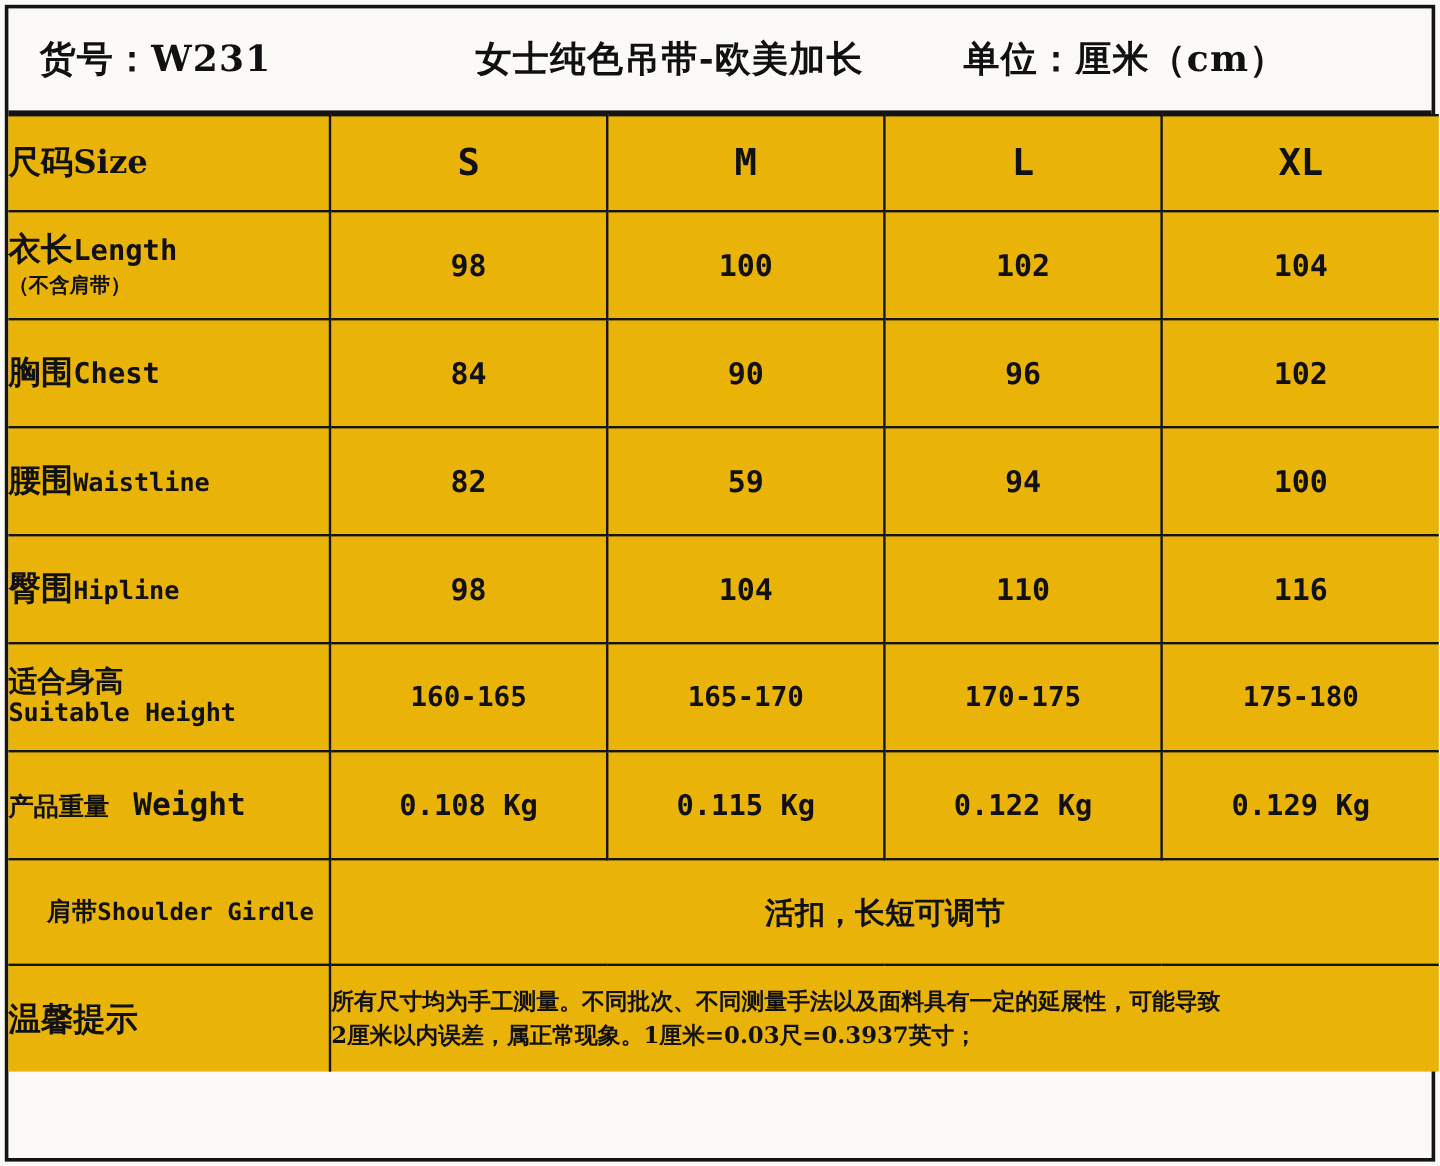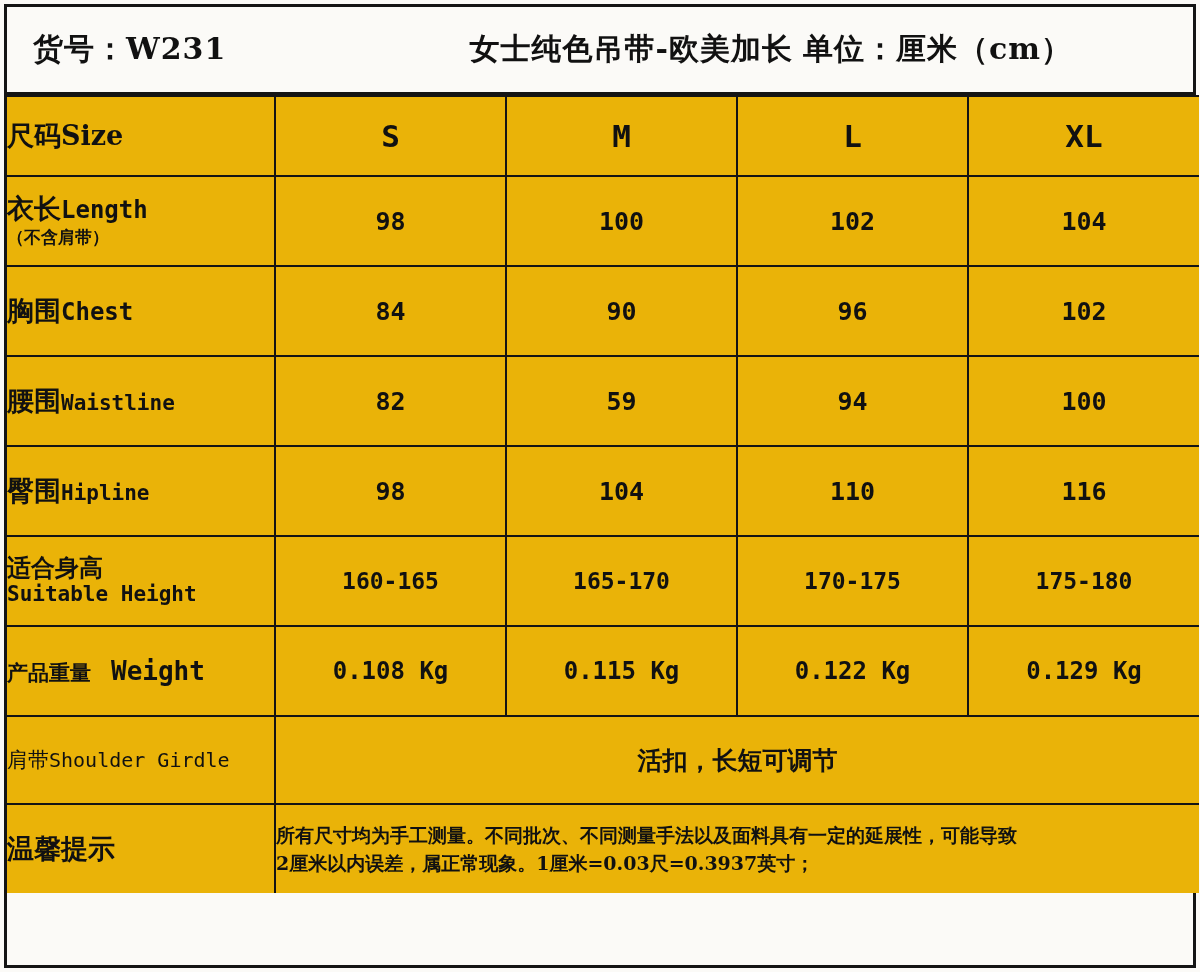--- a/index.html
+++ b/index.html
@@ -42,21 +42,21 @@
     padding: 0 26px;
   }
   .hdr-cell {
     font-family: "DejaVu Serif", "Liberation Serif", serif;
     font-weight: bold;
     font-size: 30px;
     letter-spacing: 1px;
     white-space: nowrap;
   }
   .hdr-code { width: 290px; }
-  .hdr-title { width: 470px; text-align: right; }
+  .hdr-title { width: 470px; text-align: center; }
   .hdr-unit  { flex: 1; text-align: left; padding-left: 10px; }
 
   
   table.size-table {
     border-collapse: collapse;
     width: 100%;
     table-layout: fixed;
   }
   table.size-table td, table.size-table th {
     border: 2px solid #141414;
@@ -124,22 +124,23 @@
     white-space: nowrap;
   }
   .lab-weight .en {
     font-family: "DejaVu Sans Mono", "Liberation Mono", monospace;
     font-size: 26px;
     margin-left: 20px;
   }
   .lab-shoulder {
     font-family: "DejaVu Serif", "Liberation Serif", serif;
     font-size: 21px;
-    font-weight: normal;
-    white-space: nowrap;
+    font-weight: bold;
+    white-space: nowrap;
+    padding-left: 32px;
   }
   .lab-shoulder .en {
     font-family: "DejaVu Sans Mono", "Liberation Mono", monospace;
     font-size: 20px;
   }
   .lab-tips {
     font-family: "DejaVu Serif", "Liberation Serif", serif;
     font-size: 27px;
     font-weight: bold;
     white-space: nowrap;

